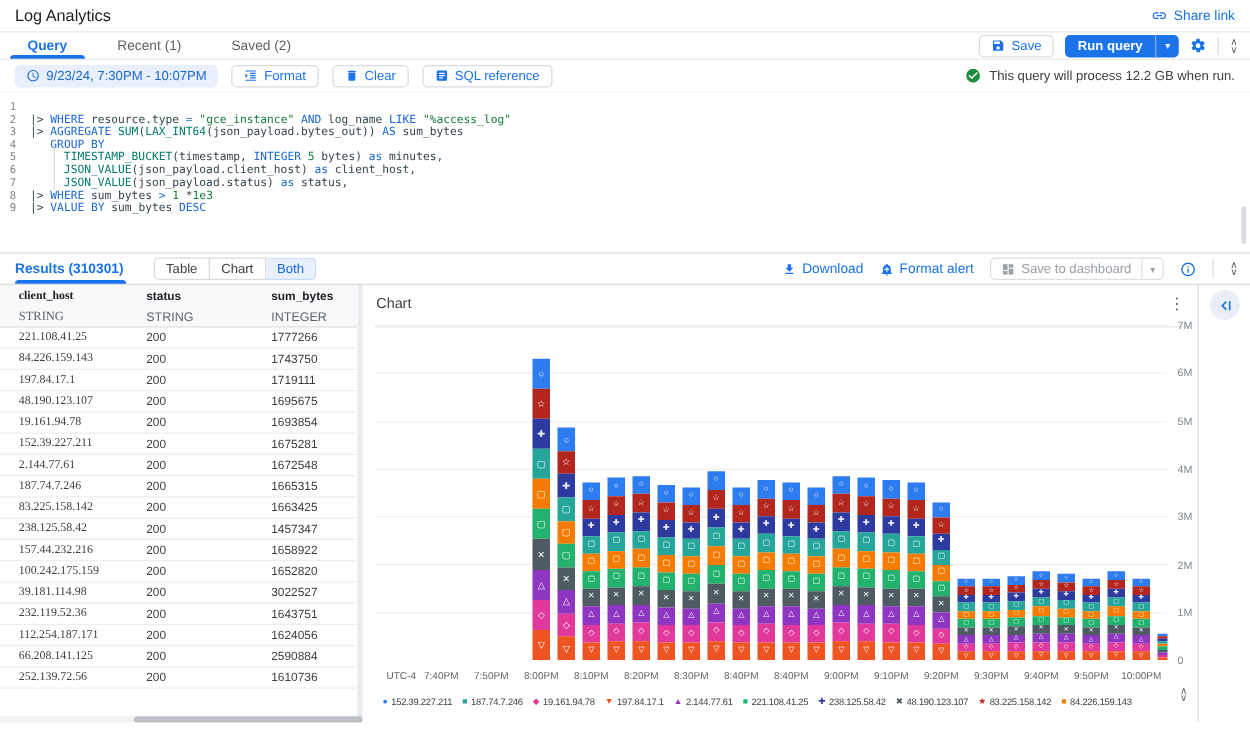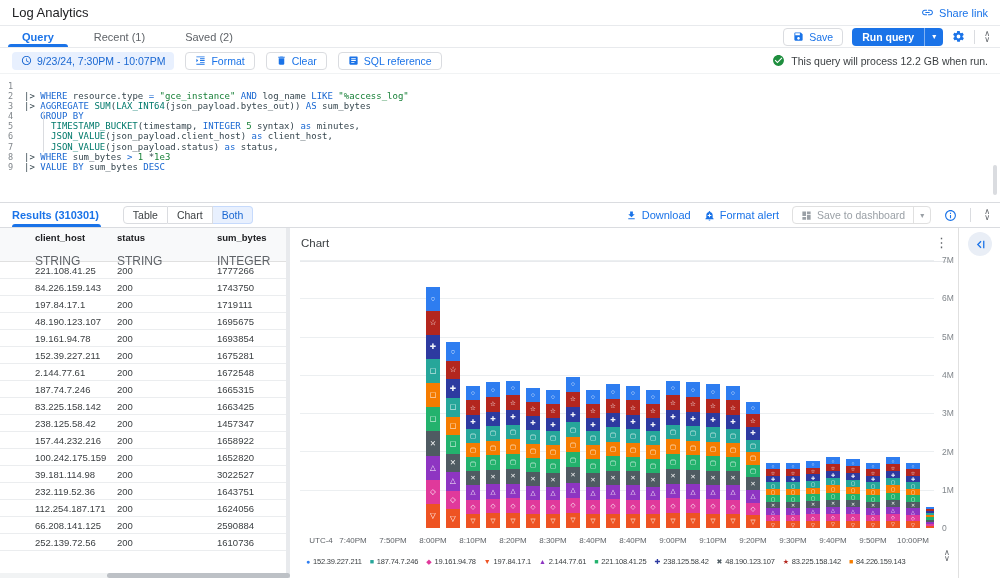--- a/index.html
+++ b/index.html
@@ -76,22 +76,22 @@
   .disbtn .caret { padding:2px 6px; border-left:1px solid #e0e0e0; font-size:8px; display:flex; align-items:center; }
   .infoic { color:#1a73e8; display:flex; cursor:pointer; }
 
   
   .resultsbody { display:flex; height:350px; }
 
   .tablepanel { width:290px; flex:none; border-right:4px solid #e8eaed; position:relative; }
   .thead { height:34px; background:#f8f9fa; border-bottom:1px solid #e0e0e0; display:flex; }
   .th { padding-top:4px; }
   .th .nm { font-size:9.5px; font-weight:bold; color:#202124; display:block; }
-  .th .tp { font-size:12px; color:#5f6368; display:block; margin-top:11px; }
-  .c1 { width:117px; padding-left:35px; } .c2 { width:100px; } .c3 { flex:1; }
+  .th .tp { font-size:10px; color:#5f6368; display:block; margin-top:6px; }
+  .c1 { width:117px; padding-left:15px;font-family:Liberation Serif, serif; } .c2 { width:100px; } .c3 { flex:1; }
   .trow { height:17px; display:flex; align-items:center; border-bottom:1px solid #ebedef;
     font-size:9.5px; color:#3c4043; }
   .trow span { display:block; }
   .tfoot { position:absolute; left:0; right:0; bottom:6px; height:21px; border-top:1px solid #e0e0e0;
     display:flex; align-items:center; font-size:9.5px; color:#5f6368; padding:0 6px; }
   .tfoot .rpp { display:flex; align-items:center; gap:4px; }
   .tfoot .caret { font-size:7px; color:#5f6368; }
   .tfoot .range { margin-left:28px; }
   .navic { display:flex; gap:13px; margin-left:14px; font-size:10px; }
   .navic span { cursor:pointer; }
@@ -198,21 +198,21 @@
     <span>This query will process 12.2 GB when run.</span>
   </div>
 </div>
 
 <div class="editor">
   <div>
       <div class="code-line"><span class="ln">1</span></div>
       <div class="code-line"><span class="ln">2</span><span><span class="tok pl">|&gt; </span><span class="tok kw">WHERE </span><span class="tok pl">resource.type </span><span class="tok op">= </span><span class="tok str">"gce_instance" </span><span class="tok kw">AND </span><span class="tok pl">log_name </span><span class="tok kw">LIKE </span><span class="tok str">"%access_log"</span></span></div>
       <div class="code-line"><span class="ln">3</span><span><span class="tok pl">|&gt; </span><span class="tok kw">AGGREGATE </span><span class="tok fn">SUM</span><span class="tok pl">(</span><span class="tok fn">LAX_INT64</span><span class="tok pl">(json_payload.bytes_out)) </span><span class="tok kw">AS </span><span class="tok pl">sum_bytes</span></span></div>
       <div class="code-line"><span class="ln">4</span><span><span class="tok pl">   </span><span class="tok kw">GROUP BY</span></span></div>
-      <div class="code-line"><span class="ln">5</span><span><span class="tok pl">     </span><span class="tok fn">TIMESTAMP_BUCKET</span><span class="tok pl">(timestamp, </span><span class="tok kw">INTEGER </span><span class="tok num">5 </span><span class="tok pl">syntax) </span><span class="tok kw">as </span><span class="tok pl">minutes,</span></span></div>
+      <div class="code-line"><span class="ln">5</span><span><span class="tok pl">     </span><span class="tok fn">TIMESTAMP_BUCKET</span><span class="tok pl">(timestamp, </span><span class="tok kw">INTEGER </span><span class="tok num">5 </span><span class="tok pl">bytes) </span><span class="tok kw">as </span><span class="tok pl">minutes,</span></span></div>
       <div class="code-line"><span class="ln">6</span><span><span class="tok pl">     </span><span class="tok fn">JSON_VALUE</span><span class="tok pl">(json_payload.client_host) </span><span class="tok kw">as </span><span class="tok pl">client_host,</span></span></div>
       <div class="code-line"><span class="ln">7</span><span><span class="tok pl">     </span><span class="tok fn">JSON_VALUE</span><span class="tok pl">(json_payload.status) </span><span class="tok kw">as </span><span class="tok pl">status,</span></span></div>
       <div class="code-line"><span class="ln">8</span><span><span class="tok pl">|&gt; </span><span class="tok kw">WHERE </span><span class="tok pl">sum_bytes </span><span class="tok op">&gt; </span><span class="tok num">1 </span><span class="tok pl">*</span><span class="tok num">1e3</span></span></div>
       <div class="code-line"><span class="ln">9</span><span><span class="tok pl">|&gt; </span><span class="tok kw">VALUE BY </span><span class="tok pl">sum_bytes </span><span class="tok kw">DESC</span></span></div>
     </div>
   <div class="indent-guide"></div>
   <div class="ed-scroll"></div>
 </div>
 
 <div class="resultsbar">

